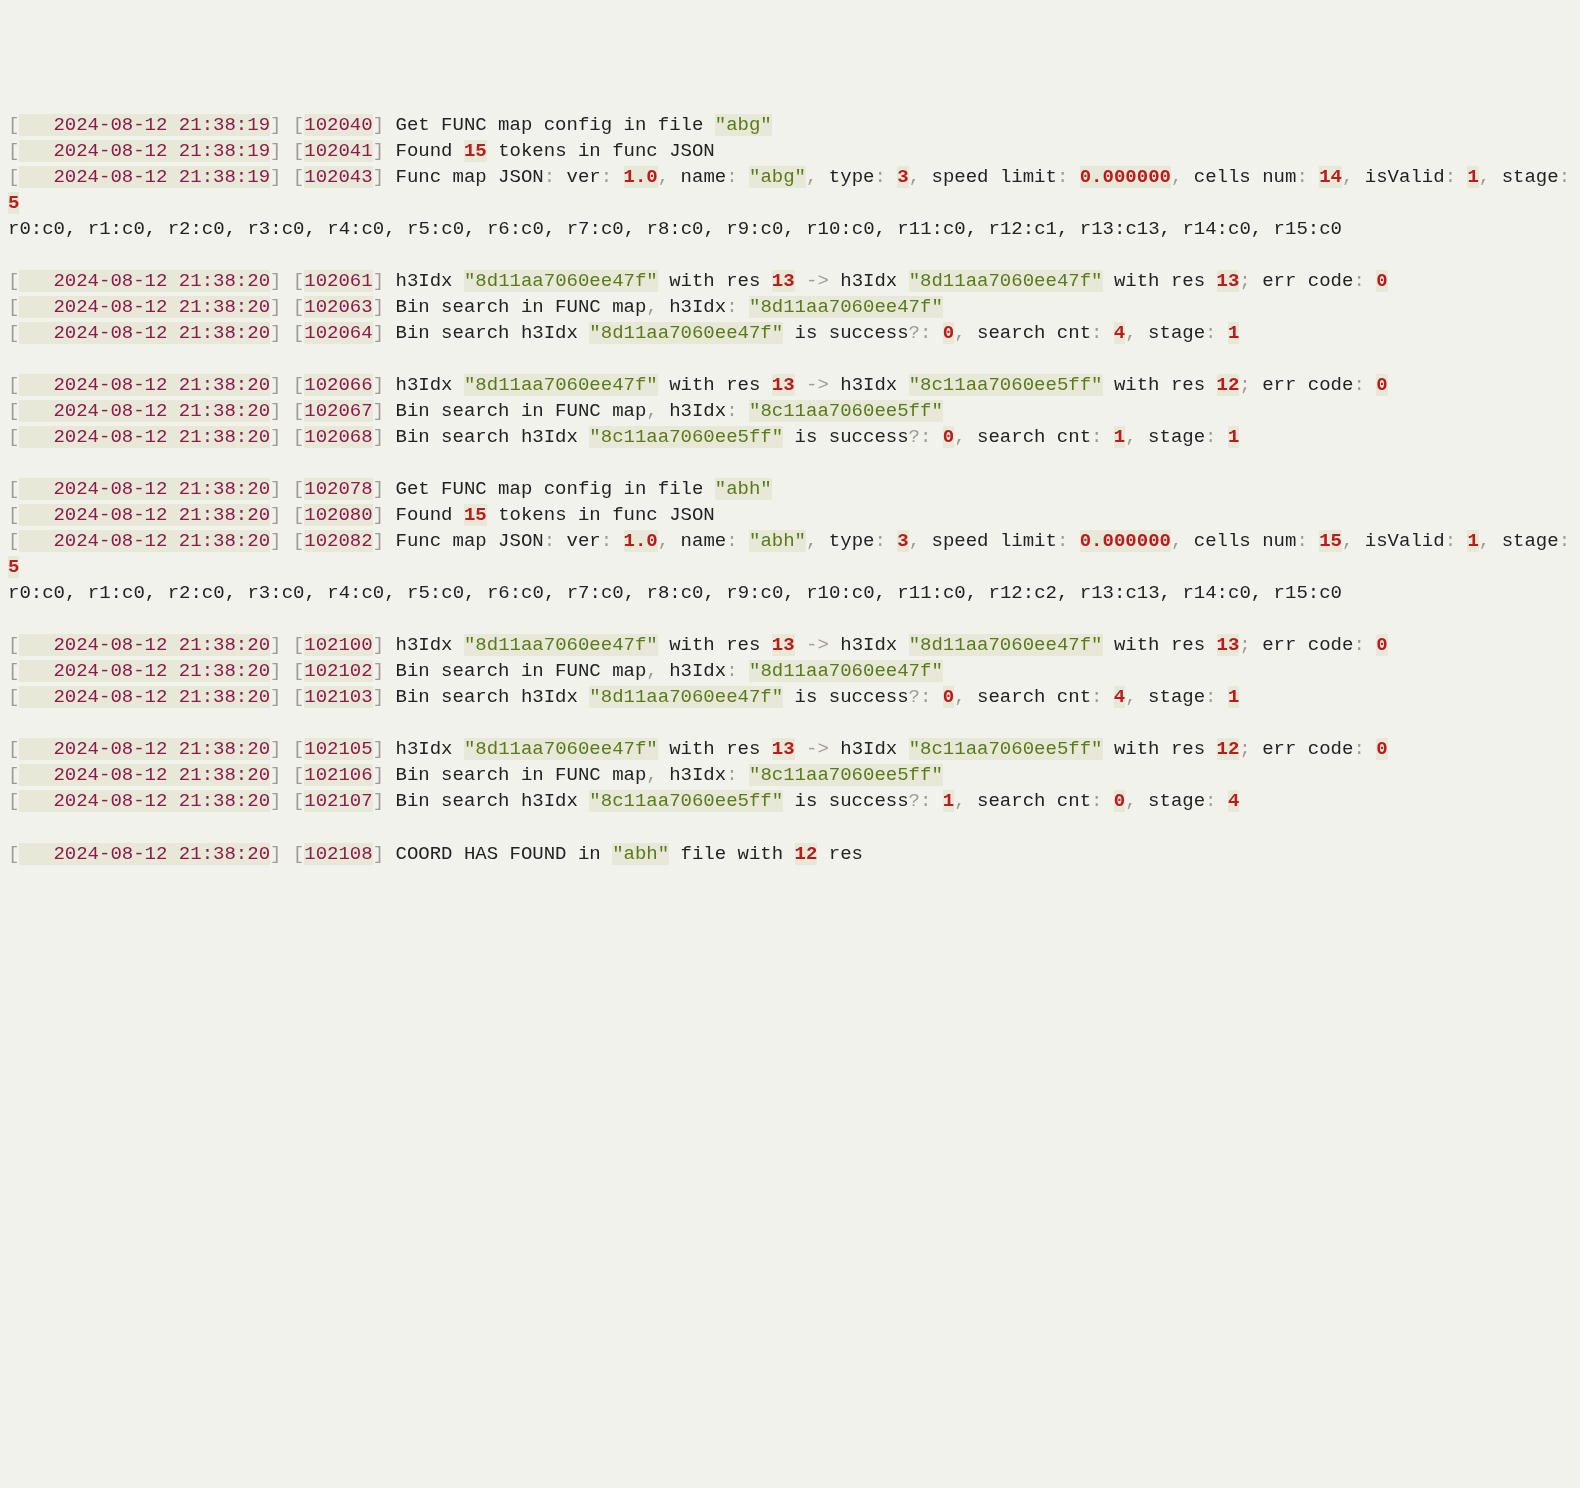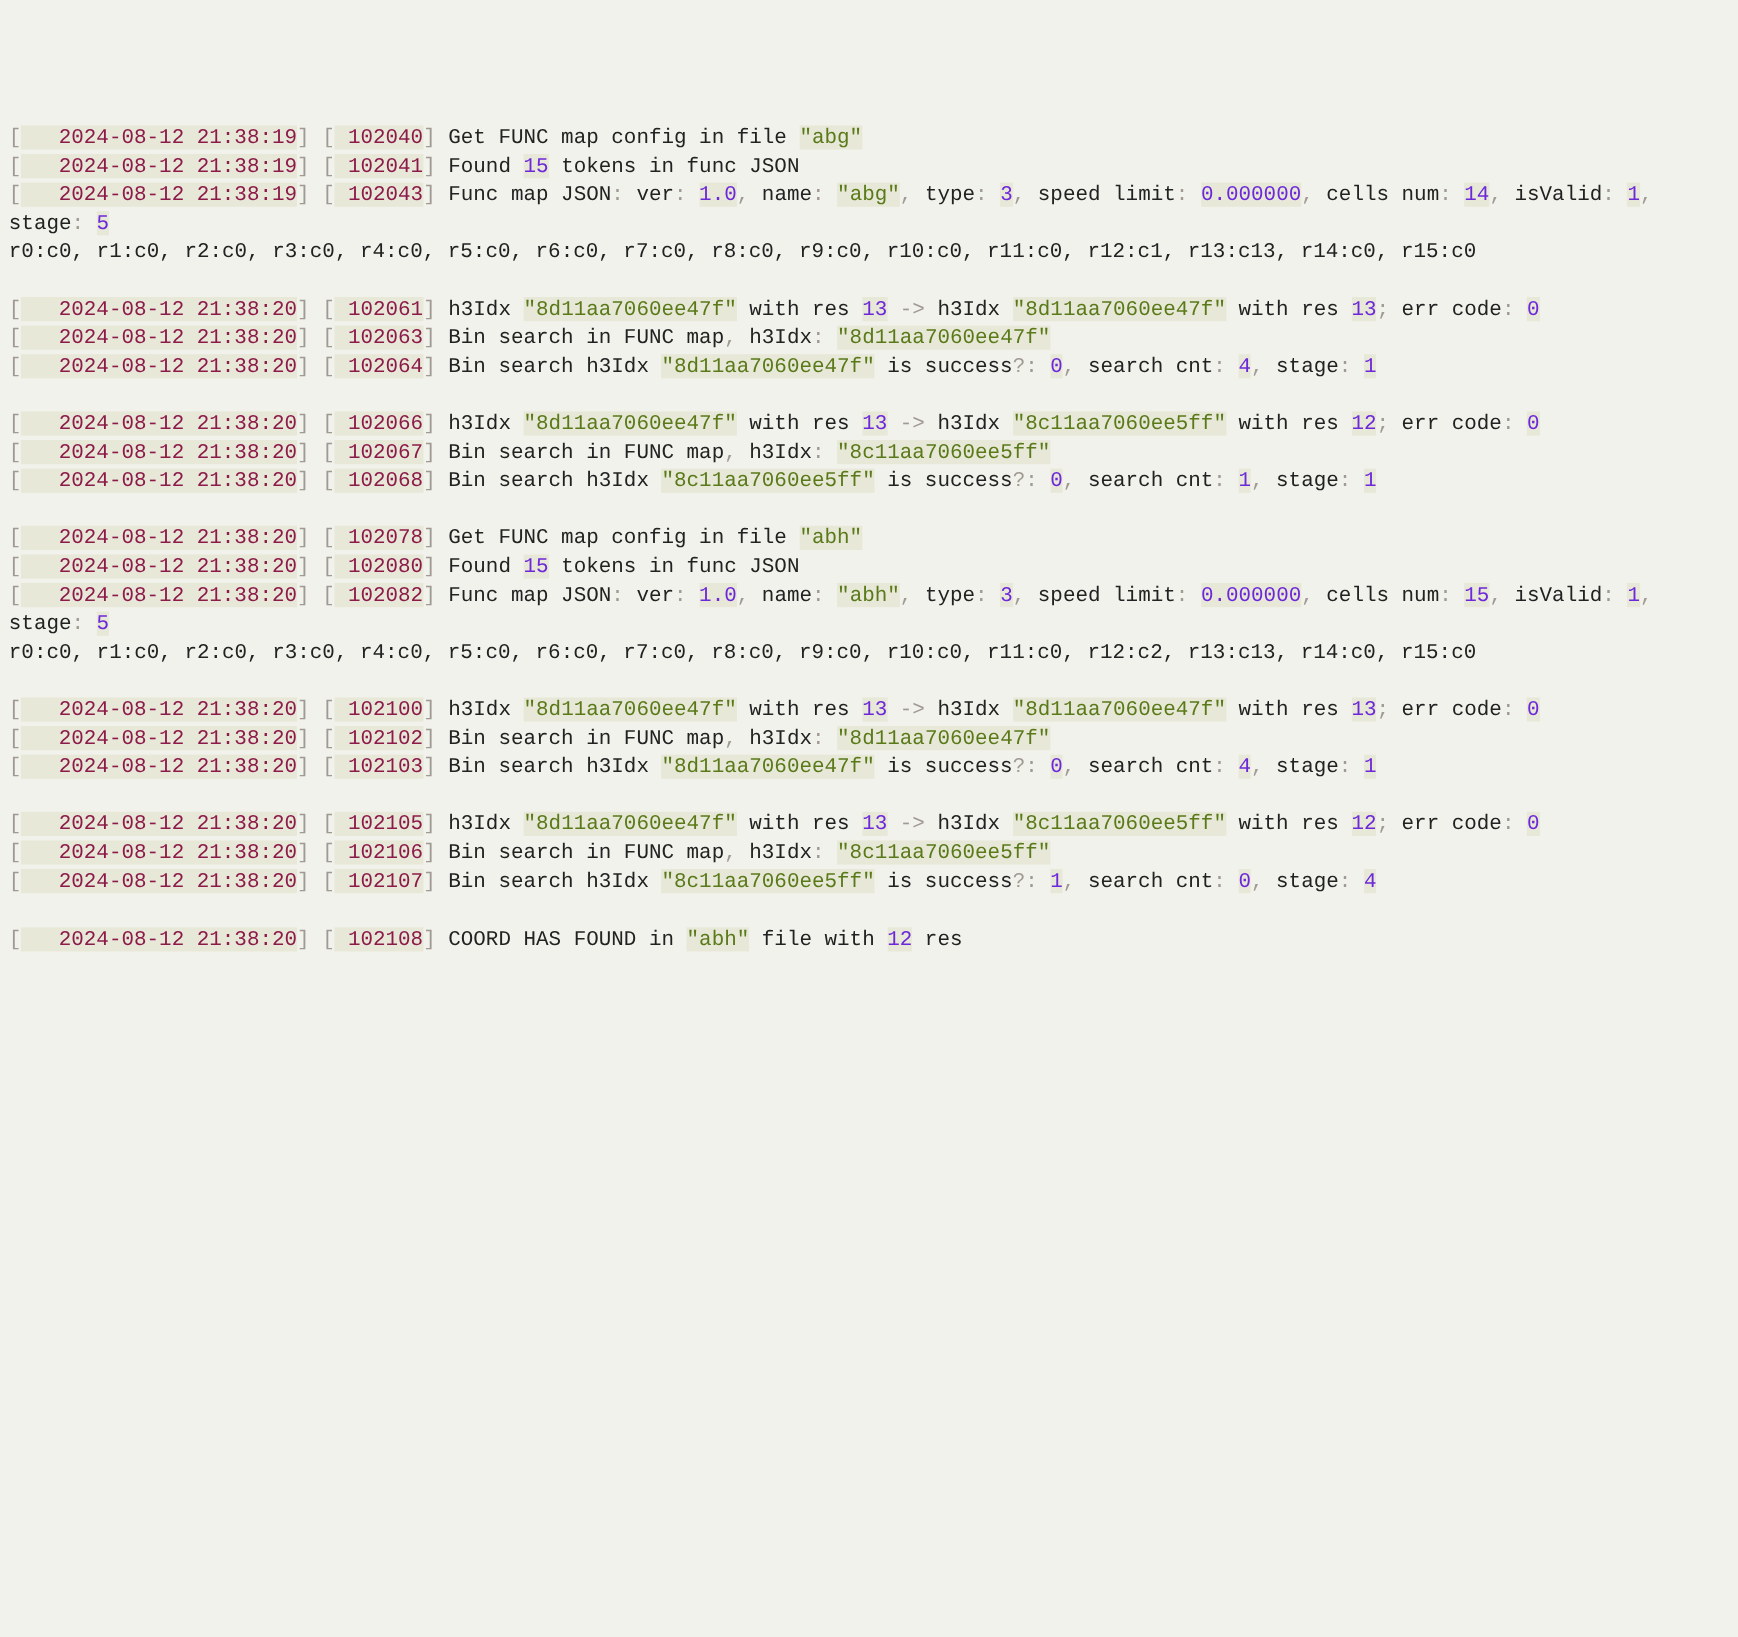--- a/index.html
+++ b/index.html
@@ -7,22 +7,22 @@
     padding: 8px;
     background: #f2f2ed;
     font-family: "SFMono-Regular", Consolas, "Liberation Mono", Menlo, monospace;
     font-size: 19px;
     line-height: 1.37;
     color: #222;
     white-space: pre-wrap;
     word-wrap: break-word;
   }
   .ts   { color: #8c1b4a; padding-left: 34px; } 
-  .id   { color: #8c1b4a; padding-left: 12px; } 
-  .num  { color: #6d28d9; } 
+  .id   { color: #8c1b4a; } 
+  .num  { color: #b91c1c; font-weight: bold; } 
   .str  { color: #5a7a1a; } 
   .punct{ color: #a09a92; } 
   .arrow{ color: #a09a92; }
   .hi   { background-color: #e8e8d8; }
   .block { display:block; margin:0; }
 </style>
 </head>
 <body>
 
 

